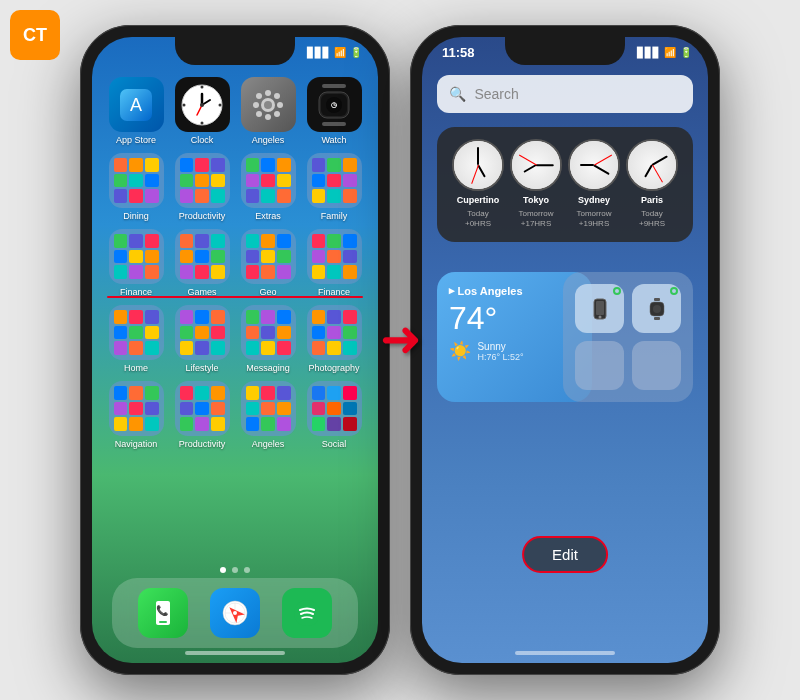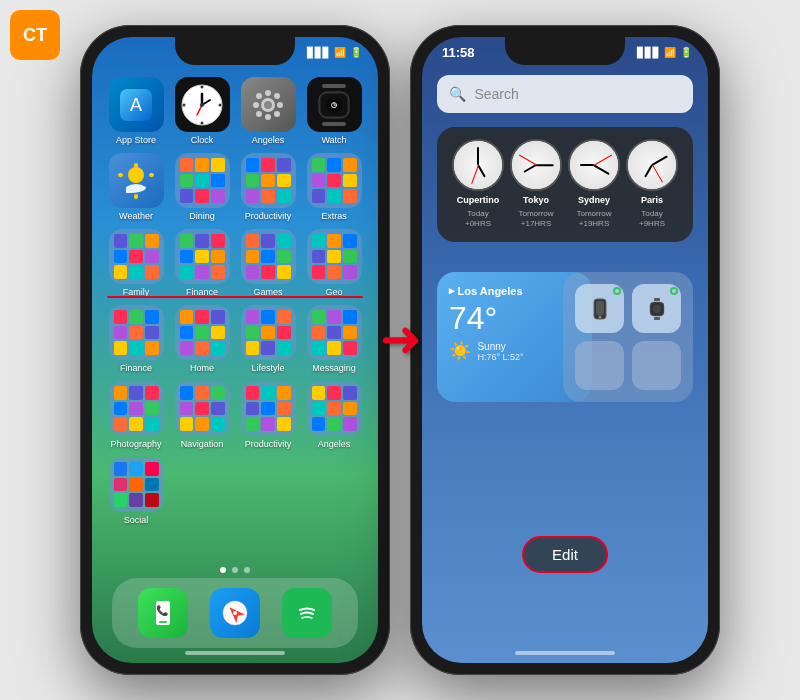--- a/index.html
+++ b/index.html
@@ -554,33 +554,20 @@
                 <rect x="5" y="38" width="24" height="4" rx="2" fill="#555"></rect>
                 <rect x="2" y="8" width="30" height="26" rx="8" fill="#222" stroke="#444" stroke-width="1"></rect>
                 <rect x="4" y="10" width="26" height="22" rx="6" fill="#111"></rect>
                 <circle cx="17" cy="21" r="8" fill="#0a0a0a"></circle>
                 <text x="17" y="23" text-anchor="middle" fill="white" font-size="7" font-weight="bold">◷</text>
               </svg>
             </div>
             <span class="app-label">Watch</span>
           </div>
 
-          <div class="app-item">
-            <div class="app-icon icon-weather">
-              <svg width="36" height="36" viewBox="0 0 36 36">
-                <circle cx="18" cy="12" r="8" fill="#ffcc00"></circle>
-                <rect x="16" y="0" width="4" height="5" rx="2" fill="#ffcc00"></rect>
-                <rect x="16" y="31" width="4" height="5" rx="2" fill="#ffcc00"></rect>
-                <rect x="0" y="10" width="5" height="4" rx="2" fill="#ffcc00"></rect>
-                <rect x="31" y="10" width="5" height="4" rx="2" fill="#ffcc00"></rect>
-                <path d="M 8 24 Q 18 18 28 24 Q 28 30 8 30 Z" fill="white" opacity="0.9"></path>
-              </svg>
-            </div>
-            <span class="app-label">Weather</span>
-          </div>
 
           <div class="app-item">
             <div class="folder-icon">
               <div class="mini-app-sq" style="background:#ff6b35;"></div>
               <div class="mini-app-sq" style="background:#ff9500;"></div>
               <div class="mini-app-sq" style="background:#ffcc00;"></div>
               <div class="mini-app-sq" style="background:#34c759;"></div>
               <div class="mini-app-sq" style="background:#00c7be;"></div>
               <div class="mini-app-sq" style="background:#007aff;"></div>
               <div class="mini-app-sq" style="background:#5856d6;"></div>

